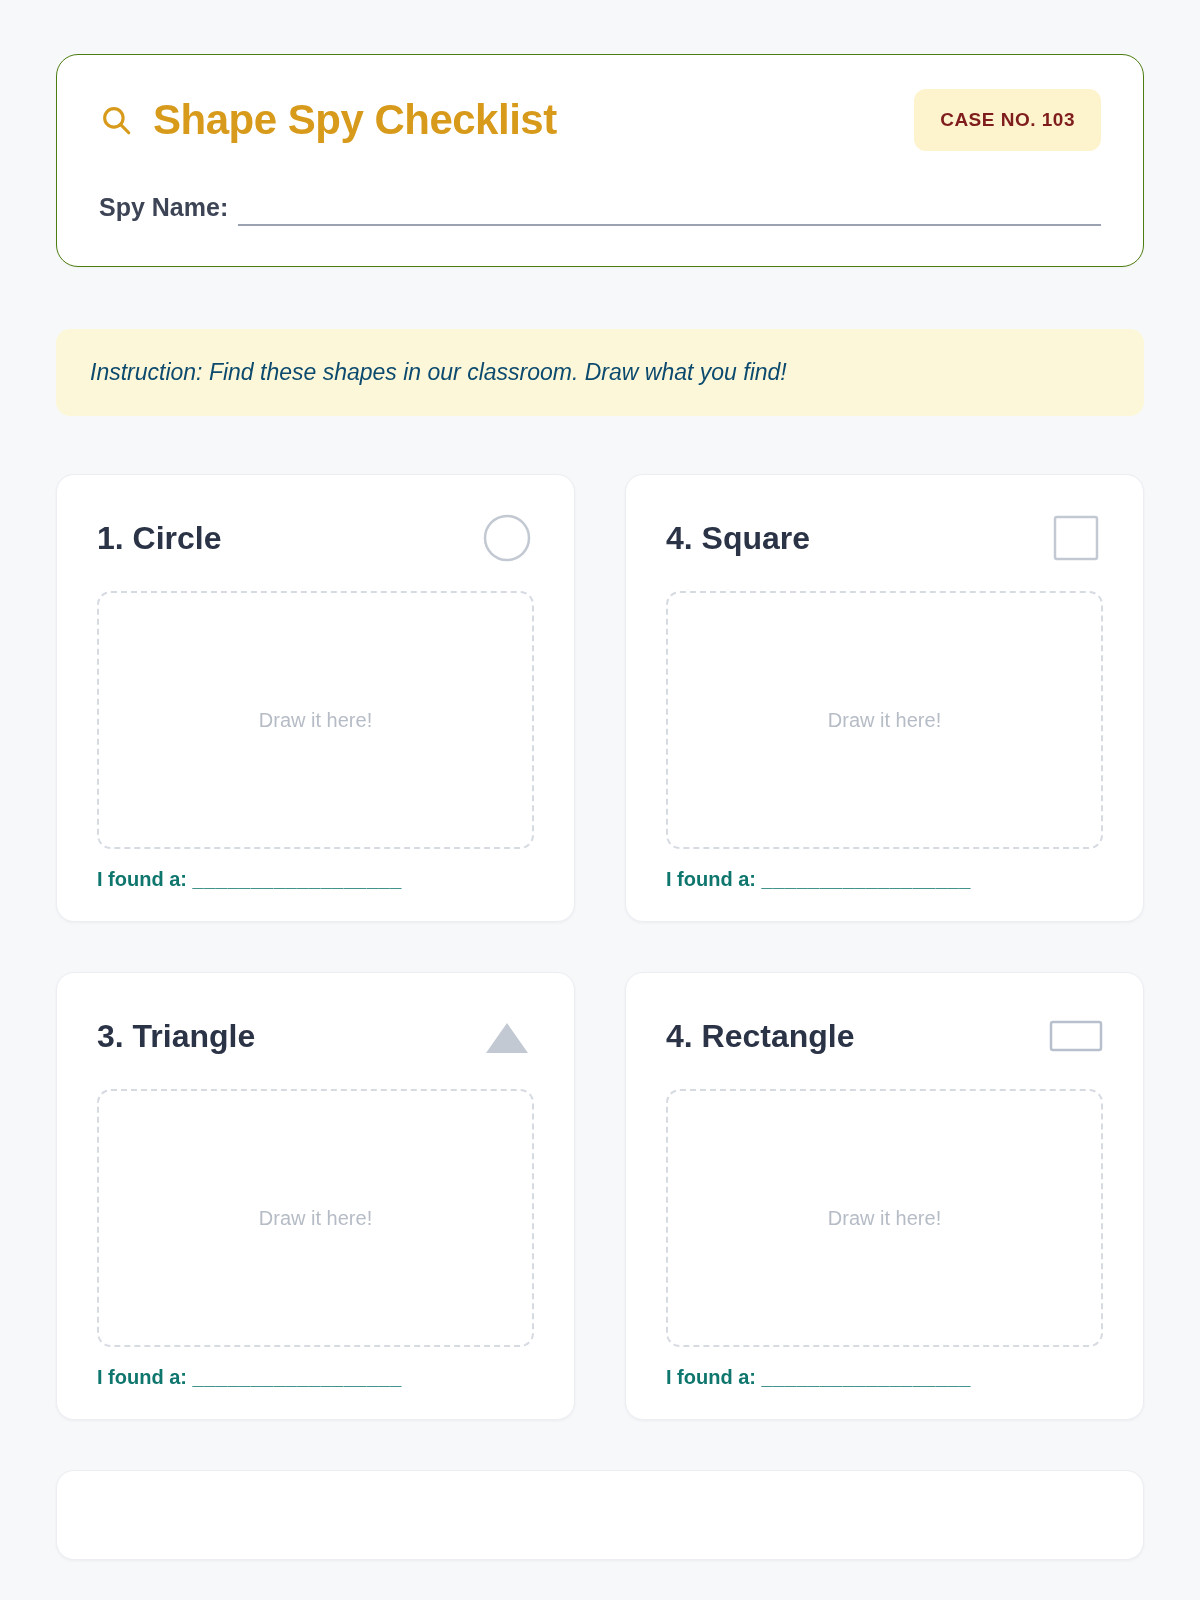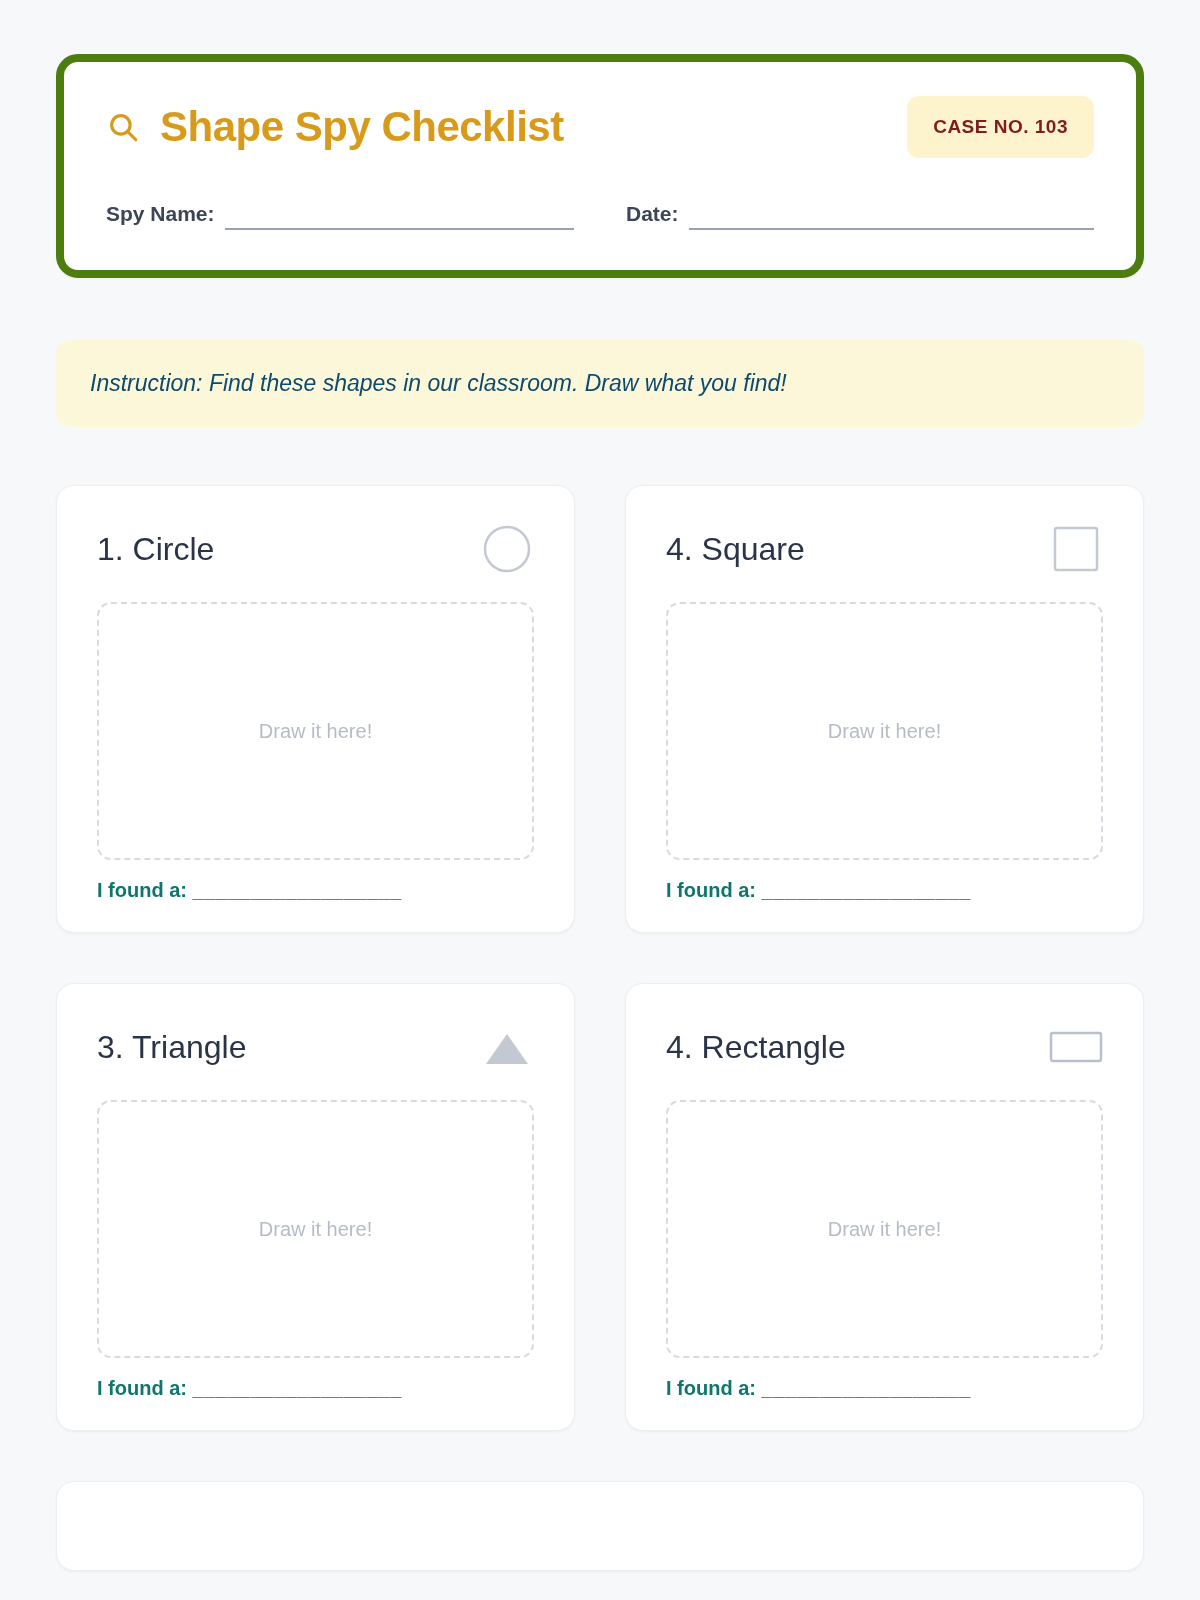--- a/index.html
+++ b/index.html
@@ -14,21 +14,21 @@
     font-family: "Liberation Sans", sans-serif;
     color: #2c3545;
   }
   .page {
     width: 1200px;
     padding: 54px 56px 40px 56px;
   }
 
   
   .header-card {
-    border: 8px solid #4d7c0f;
+    border: 1px solid #4d7c0f;
     border-radius: 22px;
     background: #ffffff;
     padding: 34px 42px 40px 42px;
     box-shadow: 0 1px 2px rgba(0,0,0,0.03);
   }
   .header-top {
     display: flex;
     align-items: center;
     justify-content: space-between;
   }
@@ -65,21 +65,21 @@
     gap: 52px;
     margin-top: 42px;
   }
   .field {
     flex: 1;
     display: flex;
     align-items: flex-end;
     gap: 10px;
   }
   .field-label {
-    font-size: 21px;
+    font-size: 25px;
     font-weight: 700;
     color: #3d4455;
     white-space: nowrap;
     padding-bottom: 4px;
   }
   .field-line {
     flex: 1;
     border-bottom: 2px solid #9aa2b1;
     height: 30px;
   }
@@ -110,21 +110,21 @@
     box-shadow: 0 1px 3px rgba(20,30,60,0.05);
   }
   .card-head {
     display: flex;
     align-items: center;
     justify-content: space-between;
     min-height: 52px;
   }
   .card-title {
     font-size: 32px;
-    font-weight: 400;
+    font-weight: 700;
     color: #2b3346;
   }
   .glyph {
     width: 54px;
     height: 54px;
     display: flex;
     align-items: center;
     justify-content: center;
   }
   .draw-box {
@@ -178,24 +178,20 @@
         <div class="doc-title">Shape Spy Checklist</div>
       </div>
       <div class="case-badge">CASE NO. 103</div>
     </div>
 
     <div class="fields-row">
       <div class="field">
         <span class="field-label">Spy Name:</span>
         <span class="field-line"></span>
       </div>
-      <div class="field">
-        <span class="field-label">Date:</span>
-        <span class="field-line"></span>
-      </div>
     </div>
   </div>
 
   <div class="instruction">Instruction: Find these shapes in our classroom. Draw what you find!</div>
 
   <div class="grid">
 
     <div class="shape-card">
       <div class="card-head">
         <div class="card-title">1. Circle</div>

